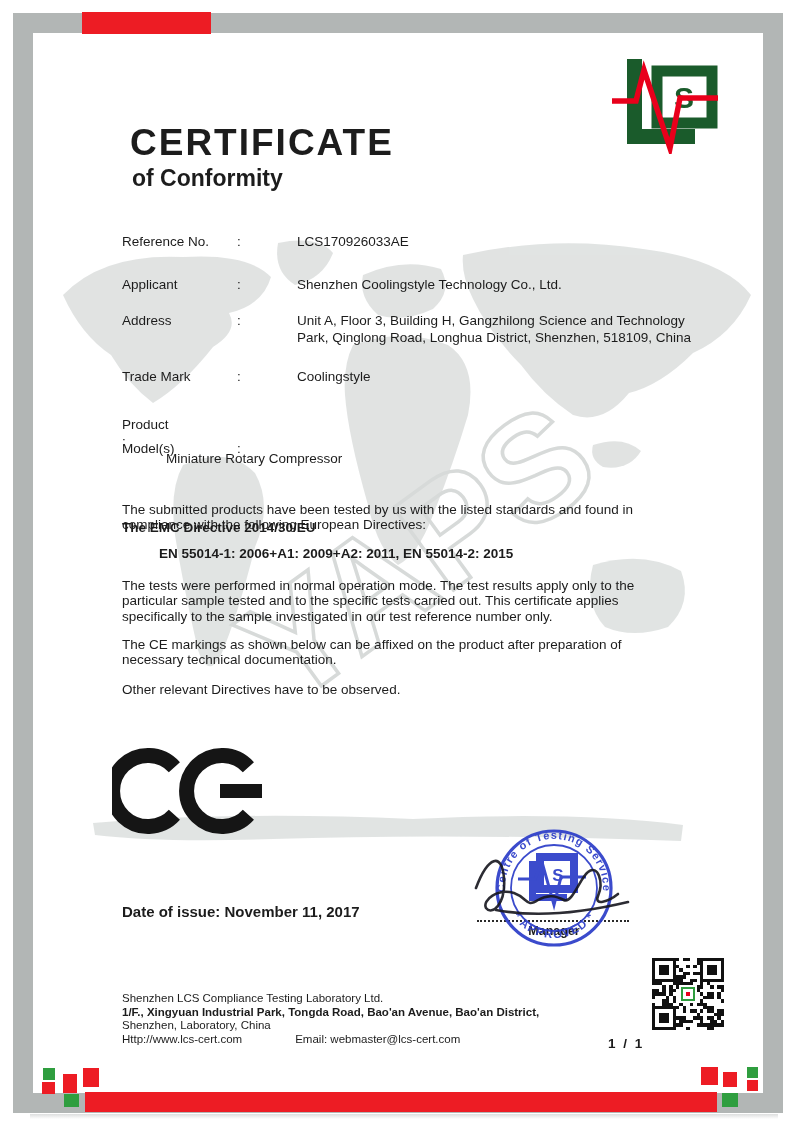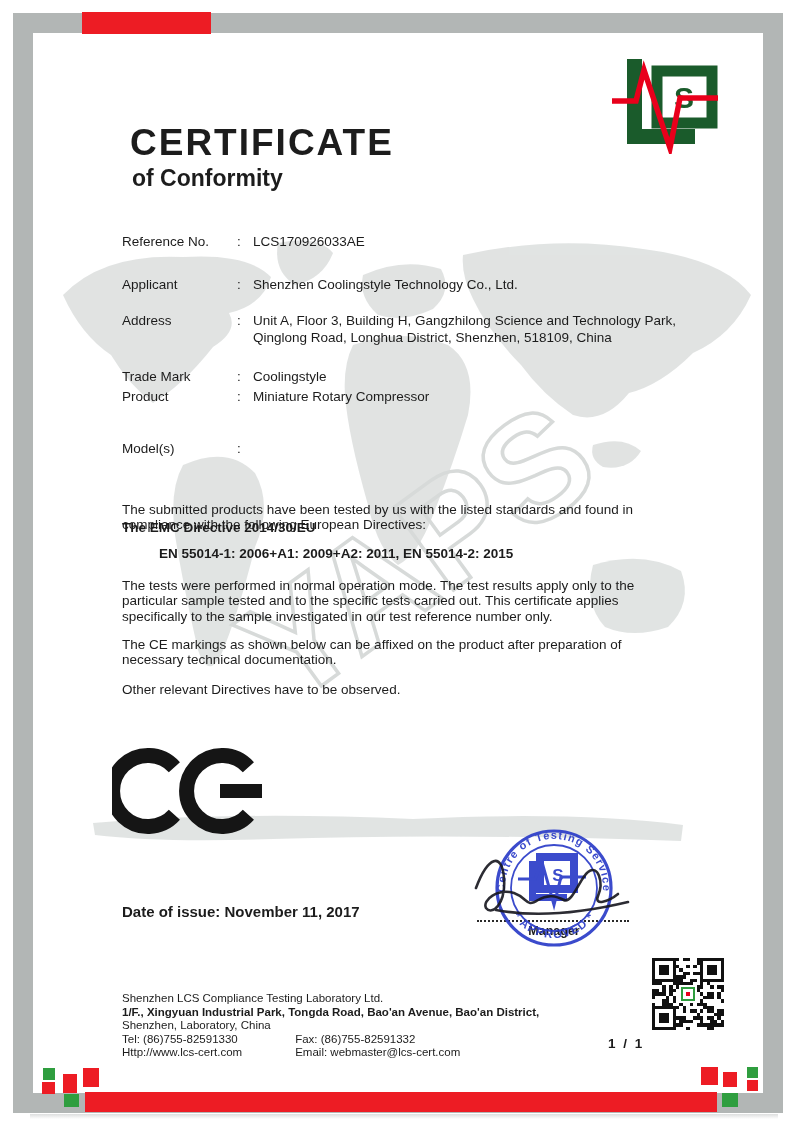--- a/index.html
+++ b/index.html
@@ -21,22 +21,22 @@
 
   .title{position:absolute;left:130px;top:122px;font-size:37px;font-weight:bold;
     letter-spacing:2px;z-index:2;}
   .subtitle{position:absolute;left:132px;top:165px;font-size:23px;font-weight:bold;z-index:2;}
   .lcs-logo{position:absolute;left:606px;top:54px;width:124px;height:100px;z-index:2;}
 
   .field-row{position:absolute;left:122px;width:580px;display:flex;
     font-size:13.5px;font-weight:normal;line-height:17px;z-index:2;}
   .field-row .fl{width:115px;flex:none;}
   .field-row .fc{width:16px;flex:none;}
-  .field-row .fv{flex:1;}
-  .fr1{top:233px;} .fr2{top:276px;} .fr3{top:312px;} .fr4{top:368px;} .fr5{top:388px;} .fr6{top:440px;}
+  .field-row .fv{flex:1;margin-left:44px;}
+  .fr1{top:233px;} .fr2{top:276px;} .fr3{top:312px;} .fr4{top:368px;} .fr5{top:416px;flex-direction:column;} .fr6{top:440px;}
 
   .para{position:absolute;left:122px;width:560px;font-size:13.5px;line-height:15.4px;z-index:2;}
   .para.bold{font-weight:bold;}
   .p1{top:478px;margin-top:24px;} .p2{top:520px;} .p3{top:546px;padding-left:37px;} .p4{top:578px;} .p5{top:637px;} .p6{top:682px;}
 
   .ce{position:absolute;left:112px;top:746px;width:160px;height:95px;z-index:2;}
   .visually-hidden{position:absolute;width:1px;height:1px;overflow:hidden;clip:rect(0 0 0 0);white-space:nowrap;}
 
   .date-line{position:absolute;left:122px;top:903px;font-size:15px;font-weight:bold;z-index:2;}
 
@@ -184,24 +184,20 @@
     <path d="M8,50 C20,18 34,14 36,40 C38,66 24,78 18,70 C14,62 30,50 46,55 C60,60 58,70 70,62 C80,56 88,58 96,62"></path>
     <path d="M96,62 C104,66 112,40 120,34 C130,26 136,44 130,58 C126,68 140,64 150,56"></path>
     <path d="M28,72 C70,80 118,74 160,64"></path>
   </g>
 </svg>
 
 <div class="footer">
   <div>Shenzhen LCS Compliance Testing Laboratory Ltd.</div>
   <div class="bold">1/F., Xingyuan Industrial Park, Tongda Road, Bao'an Avenue, Bao'an District,</div>
   <div>Shenzhen, Laboratory, China</div>
-  <div>
-    <span class="col1">Tel: (86)755-82591330</span>
-    <span>Fax: (86)755-82591332</span>
-  </div>
   <div>
     <span class="col1">Http://www.lcs-cert.com</span>
     <span>Email: webmaster@lcs-cert.com</span>
   </div>
 </div>
 
 <svg class="qr" viewBox="0 0 21 21" shape-rendering="crispEdges" xmlns="http://www.w3.org/2000/svg">
   <g fill="#111">
     <rect x="0" y="0" width="7" height="7"></rect>
       <rect x="1" y="1" width="5" height="5" fill="#fff"></rect>

